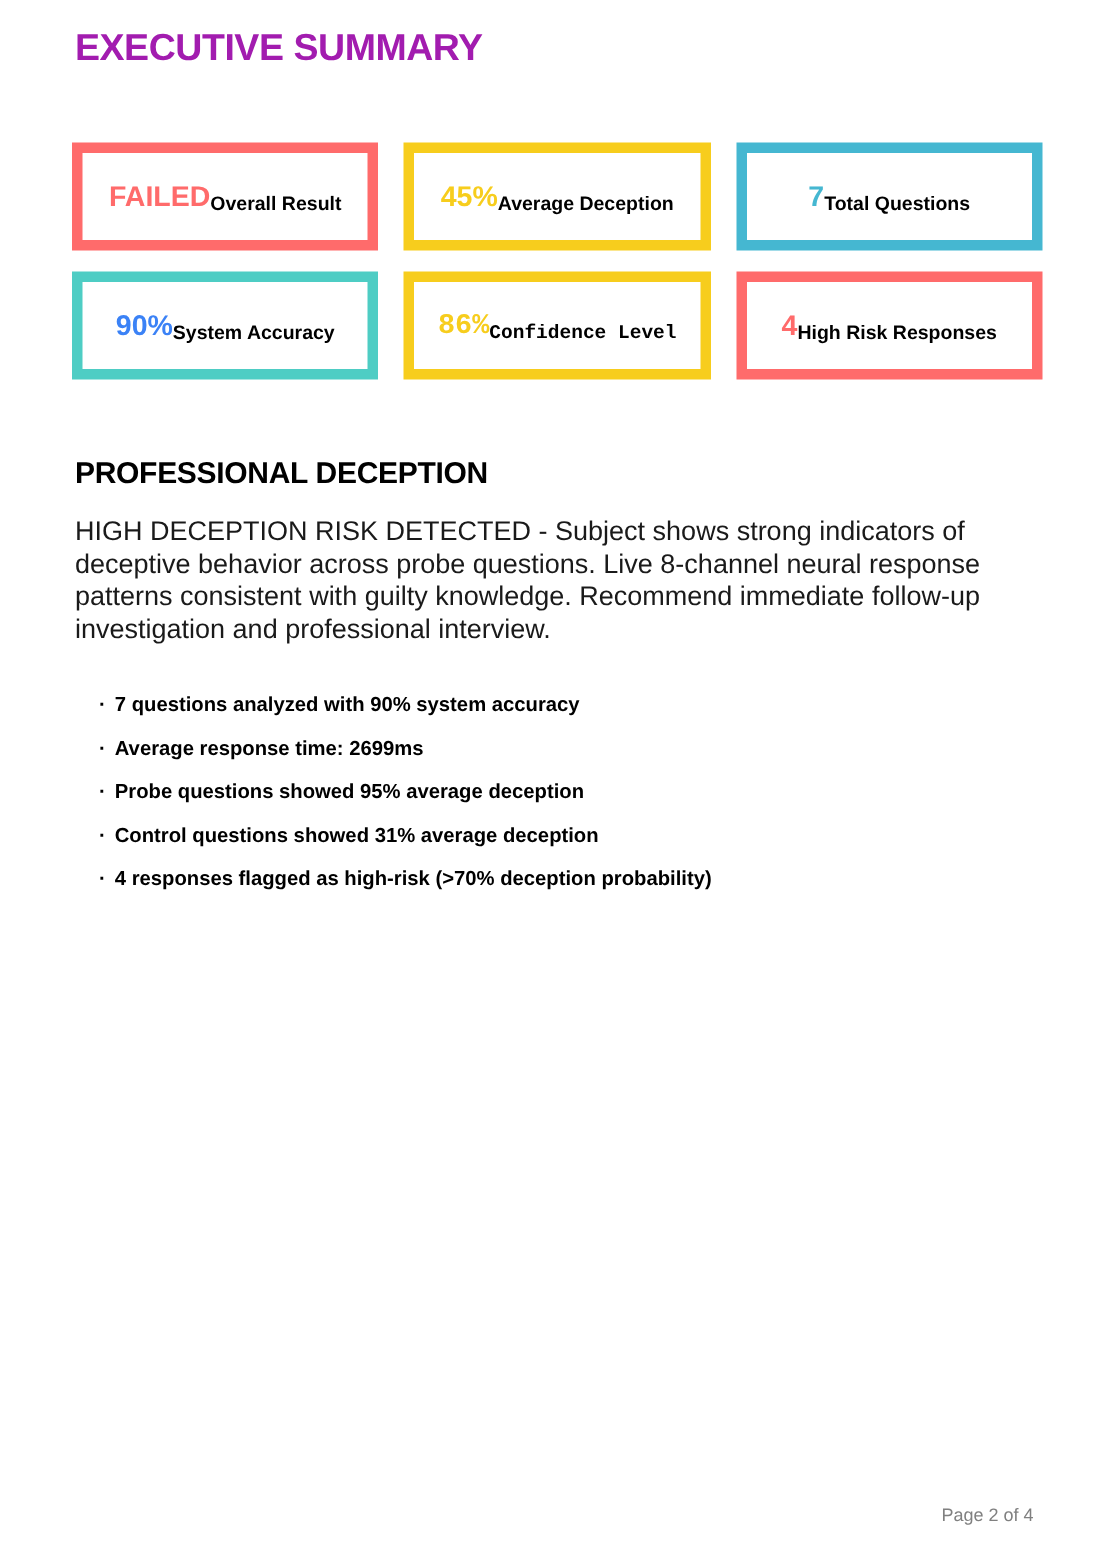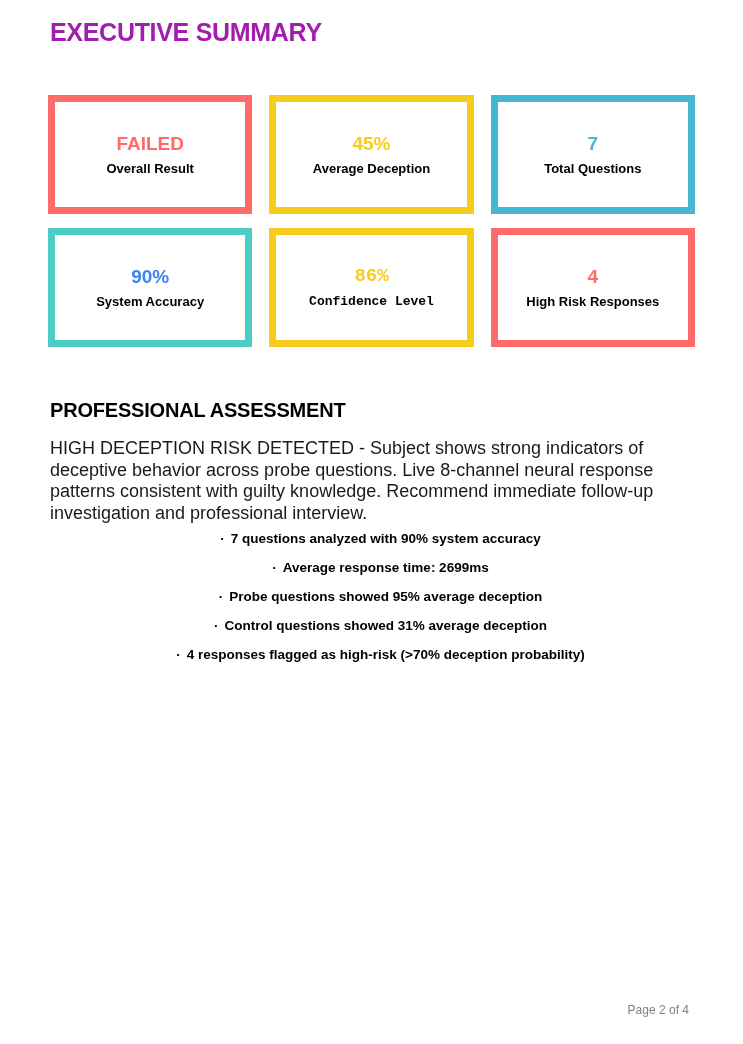--- a/index.html
+++ b/index.html
@@ -24,25 +24,25 @@
   }
   .stat-grid {
     margin-top: 48px;
     display: grid;
     grid-template-columns: repeat(3, 1fr);
     column-gap: 17px;
     row-gap: 14px;
   }
   .stat-box {
     box-sizing: border-box;
-    height: 119px;
+    height: 72px;
     border: 7px solid #ccc;
     background: #fff;
     display: flex;
-    flex-direction: column;
+    flex-direction: row;
     justify-content: center;
     align-items: center;
   }
   .stat-value {
     font-size: 19px;
     font-weight: bold;
     line-height: 1;
   }
   .stat-label {
     margin-top: 9px;
@@ -61,24 +61,23 @@
   .assessment-heading { margin-top: 52px; }
   .assessment-body {
     margin: 16px 0 0 2px;
     font-size: 18px;
     line-height: 21.5px;
     color: #1a1a1a;
     max-width: 647px;
   }
   .findings-heading { margin-top: 34px; }
   .findings-list {
-    margin: 6px 0 0 18px;
+    margin: 31px 0 0 18px;
     padding: 0;
     list-style: none;
-    text-align: center;
   }
   .findings-item {
     font-size: 13.5px;
     font-weight: bold;
     color: #000;
     margin-bottom: 12px;
     line-height: 17px;
   }
   .bullet-glyph {
     display: inline-block;
@@ -126,21 +125,21 @@
       <div class="stat-label">Confidence Level</div>
     </div>
 
     <div class="stat-box" style="border-color: rgb(255, 107, 107);">
       <div class="stat-value" style="color: rgb(255, 107, 107);">4</div>
       <div class="stat-label">High Risk Responses</div>
     </div>
 
   </div>
 
-  <h2 class="section-heading assessment-heading">PROFESSIONAL ASSESSMENT</h2>
+  <h2 class="section-heading assessment-heading">PROFESSIONAL DECEPTION</h2>
 
   <p class="assessment-body">HIGH DECEPTION RISK DETECTED - Subject shows strong indicators of deceptive behavior across probe questions. Live 8-channel neural response patterns consistent with guilty knowledge. Recommend immediate follow-up investigation and professional interview.</p>
 
 
   <ul class="findings-list">
     <li class="findings-item"><span class="bullet-glyph">·</span><span>7 questions analyzed with 90% system accuracy</span></li>
     <li class="findings-item"><span class="bullet-glyph">·</span><span>Average response time: 2699ms</span></li>
     <li class="findings-item"><span class="bullet-glyph">·</span><span>Probe questions showed 95% average deception</span></li>
     <li class="findings-item"><span class="bullet-glyph">·</span><span>Control questions showed 31% average deception</span></li>
     <li class="findings-item"><span class="bullet-glyph">·</span><span>4 responses flagged as high-risk (&gt;70% deception probability)</span></li>

